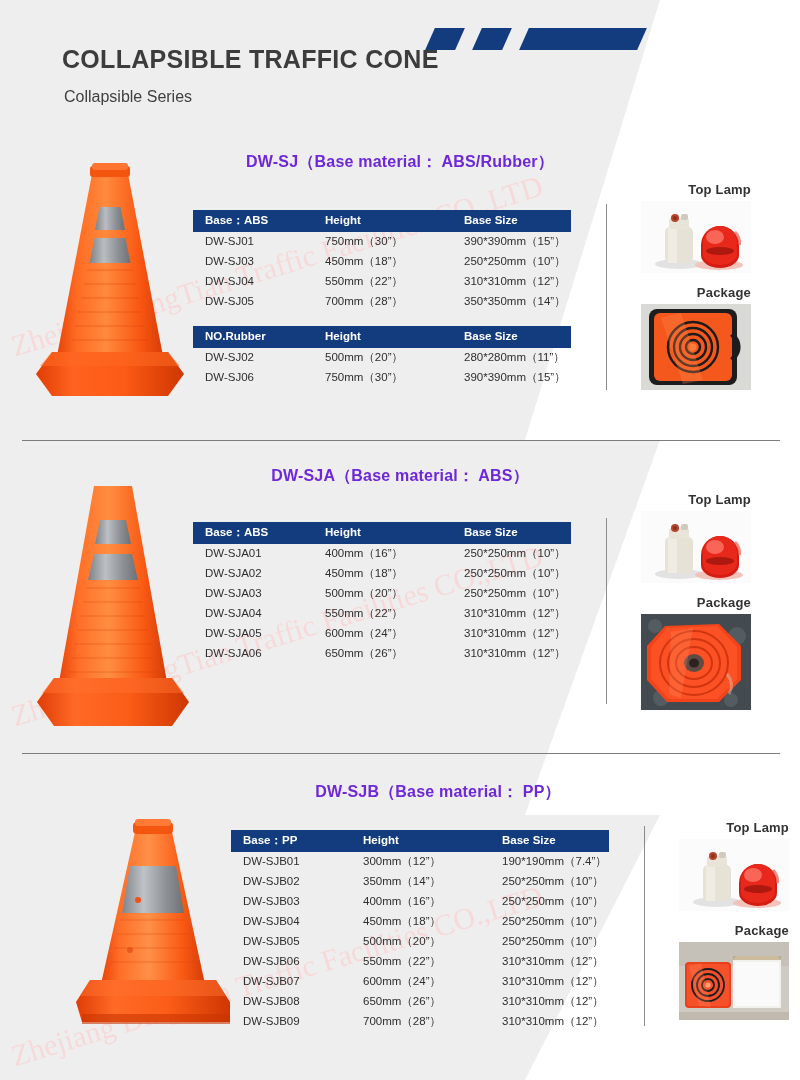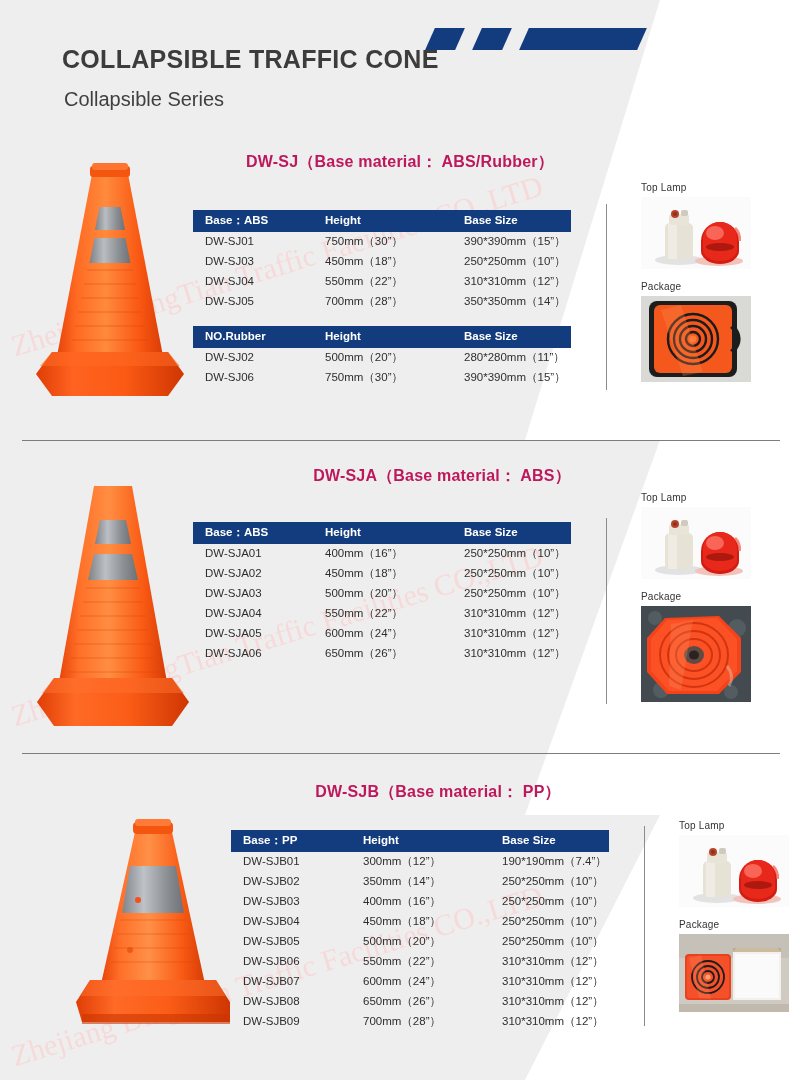--- a/index.html
+++ b/index.html
@@ -63,21 +63,21 @@
     position: absolute;
     left: 62px; top: 45px;
     font-size: 25px;
     font-weight: bold;
     color: #3c3c3c;
     letter-spacing: .3px;
   }
   .page-subtitle {
     position: absolute;
     left: 64px; top: 88px;
-    font-size: 20px;
+    font-size: 16px;
     color: #3f3f3f;
   }
 
   
   .stripe-deco {
     position: absolute;
     right: 0; top: 28px;
     width: 210px; height: 22px;
   }
   .stripe {
@@ -92,41 +92,41 @@
   .stripe-c { left: 102px; width: 118px; }
 
   
   .section {
     position: absolute;
     left: 0;
     width: 800px;
     z-index: 3;
   }
   .sec-1 { top: 132px; height: 300px; }
-  .sec-2 { top: 452px; height: 355px; padding-left: 42px; }
+  .sec-2 { top: 452px; height: 355px; }
   .sec-3 { top: 760px; height: 320px; margin-left: 38px; }
 
   .divider {
     position: absolute;
     left: 22px;
     width: 758px;
     height: 1px;
     background: #7d7d7d;
     z-index: 4;
   }
   .div-1 { top: 440px; }
   .div-2 { top: 753px; }
 
   .section-title {
     position: absolute;
     width: 100%;
     text-align: center;
     font-size: 16px;
     font-weight: bold;
-    color: #be185d;
+    color: #6d28d9;
     letter-spacing: .2px;
   }
 
   
   .cone-wrap {
     position: absolute;
   }
 
   
   .spec-table {
@@ -160,24 +160,24 @@
   
   .v-sep {
     position: absolute;
     width: 1px;
     background: #8b8b8b;
   }
 
   
   .photo-col { position: absolute; }
   .photo-label {
-    text-align: left;
-    font-size: 10px;
+    text-align: right;
+    font-size: 13px;
     color: #333333;
-    font-weight: normal;
+    font-weight: bold;
     margin-bottom: 4px;
     letter-spacing: .2px;
   }
   .photo-frame {
     width: 110px;
     overflow: hidden;
     position: relative;
   }
 </style>
 </head>

